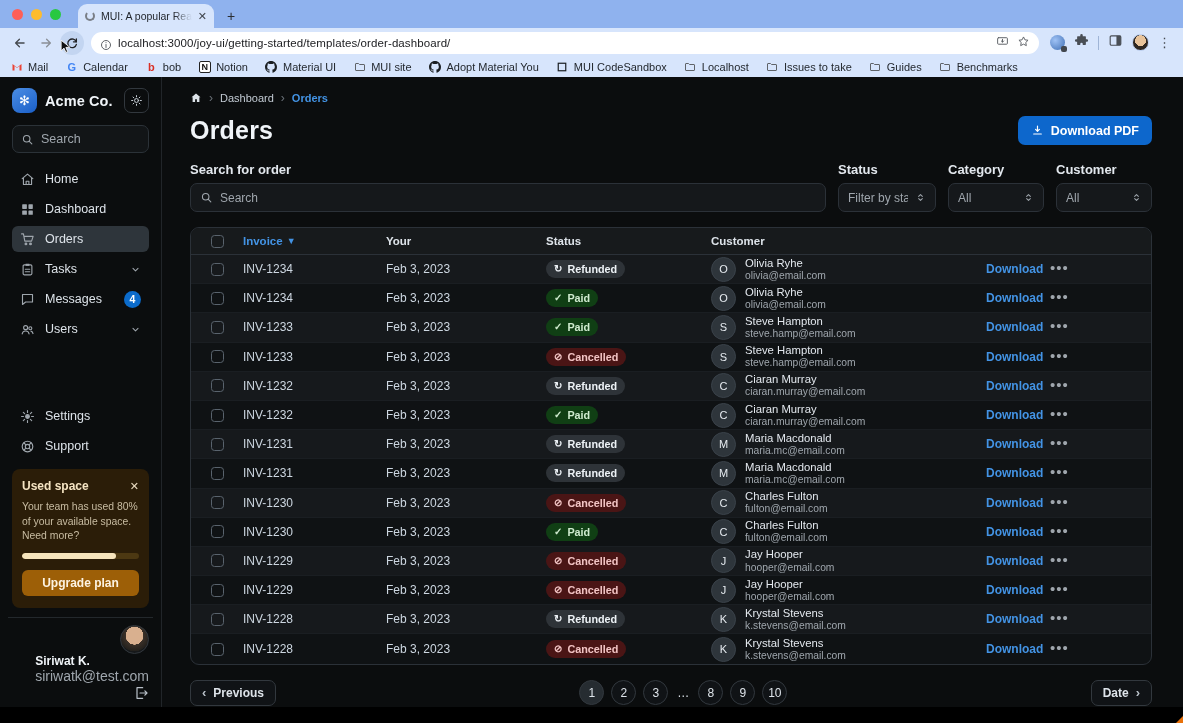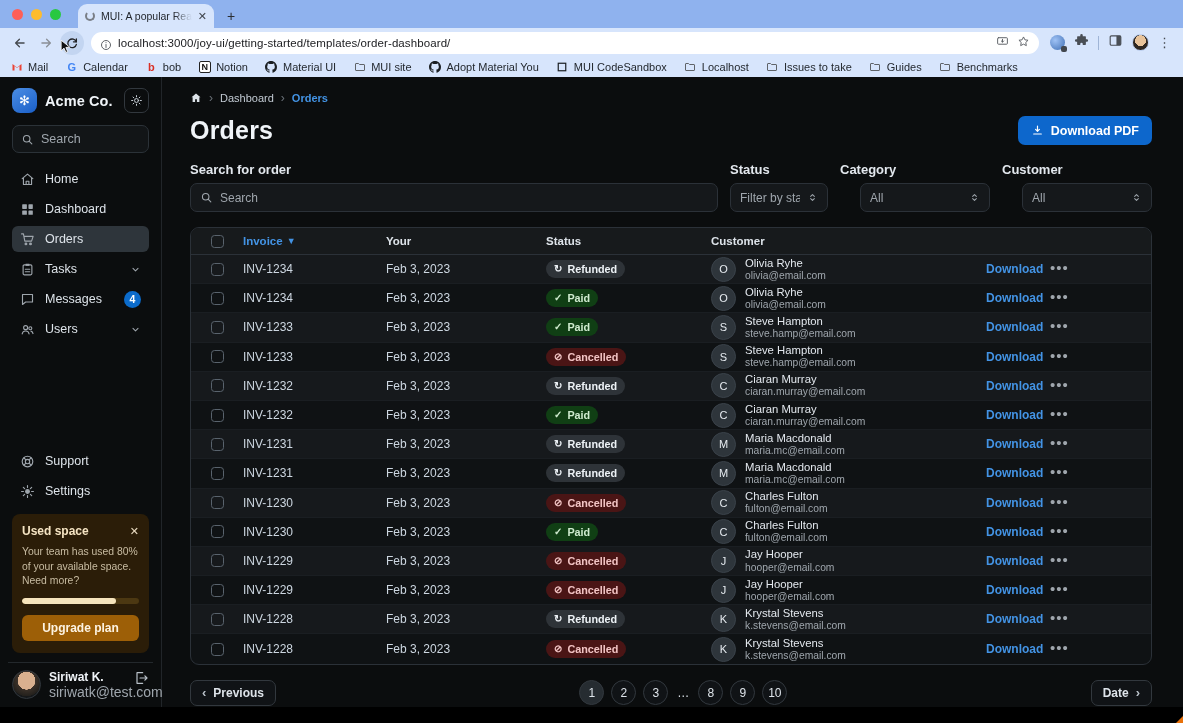--- a/index.html
+++ b/index.html
@@ -72,21 +72,21 @@
   .usage-card { margin-top:10px; background:#2B1D08; border-radius:8px; padding:10px 10px 12px; }
   .usage-head { display:flex; align-items:flex-end; justify-content:space-between; }
   .usage-title { font-size:12px; font-weight:700; color:#F5E4C3; }
   .usage-close { color:#EADCC2; font-size:11px; }
   .usage-body { margin-top:7px; font-size:10.4px; line-height:1.4; color:#C8BCA2; }
   .usage-track { margin-top:9px; height:6px; border-radius:3px; background:#4C3812; overflow:hidden; }
   .usage-fill { height:100%; border-radius:3px; background:#F6E4BC; }
   .usage-btn { margin-top:11px; height:26px; border-radius:6px; background:#9D5F07; color:#FDF3E2;
                font-size:12px; font-weight:700; display:flex; align-items:center; justify-content:center; }
   .side-divider { margin:9px -4px 7px; border-top:1px solid #23282C; }
-  .user-row { display:flex; align-items:flex-start; gap:8px; padding-bottom:2px; }
+  .user-row { display:flex; align-items:flex-end; gap:0; padding-bottom:2px;flex-direction:column; }
   .user-avatar { width:29px; height:29px; border-radius:50%; flex:none; border:1px solid #32383E;
                  background:radial-gradient(circle at 50% 36%, #D9B08F 40%, #3A3028 41%, #23201C 70%, #16181A 71%); }
   .user-name { font-size:12px; font-weight:700; line-height:1.2; }
   .user-email { font-size:14px; color:#9FA6AD; line-height:1.2; }
   .user-meta { flex:1; min-width:0; }
   .logout-btn { width:16px; height:16px; color:#B8C0C8; flex:none; }
   .logout-btn svg { width:16px; height:16px; }
   
   .main { flex:1; padding:14px 31px 0 28px; position:relative; min-width:0; }
   .breadcrumb { display:flex; align-items:center; gap:7px; font-size:11px; color:#C2CAD3; }
@@ -100,21 +100,21 @@
                  font-weight:600; display:flex; align-items:center; gap:7px; }
   .btn-primary svg { width:13px; height:13px; }
   .filters { margin-top:17px; display:flex; gap:12px; }
   .f-field { display:flex; flex-direction:column; }
   .f-grow { flex:1; }
   .f-label { font-size:13px; font-weight:600; color:#E3E8EE; margin-bottom:6px; }
   .f-control { height:29px; background:#15181B; border:1px solid #2B3138; border-radius:7px; display:flex;
                align-items:center; gap:7px; padding:0 9px; font-size:12px; color:#9FA6AD; }
   .f-control svg { width:13px; height:13px; flex:none; }
   .f-select { width:98px; }
-  .f-select-w { width:130px;margin-left:20px; }
+  .f-select-w { width:96px; }
   .f-val { flex:1; white-space:nowrap; overflow:hidden; }
   .updown { width:11px; height:11px; color:#9FA6AD; flex:none; }
   .updown svg { width:11px; height:11px; }
   
   .table-card { margin-top:15px; border:1px solid #2B3138; border-radius:9px; overflow:hidden; background:#0F1214; }
   .tgrid { display:grid; grid-template-columns:52px 143px 160px 165px 275px 58px 1fr; align-items:center; }
   .thead { background:#171A1C; height:27px; border-bottom:1px solid #2B3138; font-size:11.5px; font-weight:700; color:#DDE3E9; }
   .th-invoice { color:#4393E4; display:flex; align-items:center; gap:4px; }
   .sort-arrow { font-size:9px; color:#4393E4; }
   .trow { height:29.2px; border-bottom:1px solid #1A1E22; font-size:12px; color:#CDD7E1; }
@@ -413,37 +413,37 @@
     <span class="n-label">Users</span>
   <span class="nav-chev"><svg viewBox="0 0 24 24" fill="none" stroke="currentColor" stroke-width="2.2" stroke-linecap="round" stroke-linejoin="round">
                 <path d="M6.5 9.5 12 15l5.5-5.5"></path>
               </svg></span>
           </div>
 </div>
       <div class="side-spacer"></div>
       <div class="nav" id="nav-secondary">
   <div class="nav-item">
     <span class="n-ic">
+              <svg viewBox="0 0 24 24" fill="none" stroke="currentColor" stroke-width="1.8" stroke-linecap="round">
+                <circle cx="12" cy="12" r="3" fill="currentColor"></circle>
+                <path d="M12 2.5v3M12 18.5v3M2.5 12h3M18.5 12h3M5.3 5.3l2.1 2.1M16.6 16.6l2.1 2.1M18.7 5.3l-2.1 2.1M7.4 16.6l-2.1 2.1"></path>
+              </svg>
+            </span>
+    <span class="n-label">Settings</span>
+  </div>
+
+  <div class="nav-item">
+    <span class="n-ic">
               <svg viewBox="0 0 24 24" fill="none" stroke="currentColor" stroke-width="1.8">
                 <circle cx="12" cy="12" r="8.5"></circle>
                 <circle cx="12" cy="12" r="3.5"></circle>
                 <path d="M6 6l3.5 3.5M18 6l-3.5 3.5M6 18l3.5-3.5M18 18l-3.5-3.5"></path>
               </svg>
             </span>
     <span class="n-label">Support</span>
-  </div>
-
-  <div class="nav-item">
-    <span class="n-ic">
-              <svg viewBox="0 0 24 24" fill="none" stroke="currentColor" stroke-width="1.8" stroke-linecap="round">
-                <circle cx="12" cy="12" r="3" fill="currentColor"></circle>
-                <path d="M12 2.5v3M12 18.5v3M2.5 12h3M18.5 12h3M5.3 5.3l2.1 2.1M16.6 16.6l2.1 2.1M18.7 5.3l-2.1 2.1M7.4 16.6l-2.1 2.1"></path>
-              </svg>
-            </span>
-    <span class="n-label">Settings</span>
   </div>
 </div>
       <div class="usage-card">
         <div class="usage-head">
           <span class="usage-title">Used space</span>
           <span class="usage-close">✕</span>
         </div>
         <div class="usage-body">Your team has used 80% of your available space. Need more?</div>
         <div class="usage-track">
             <div class="usage-fill" id="usage-fill" style="width: 80%;"></div>

